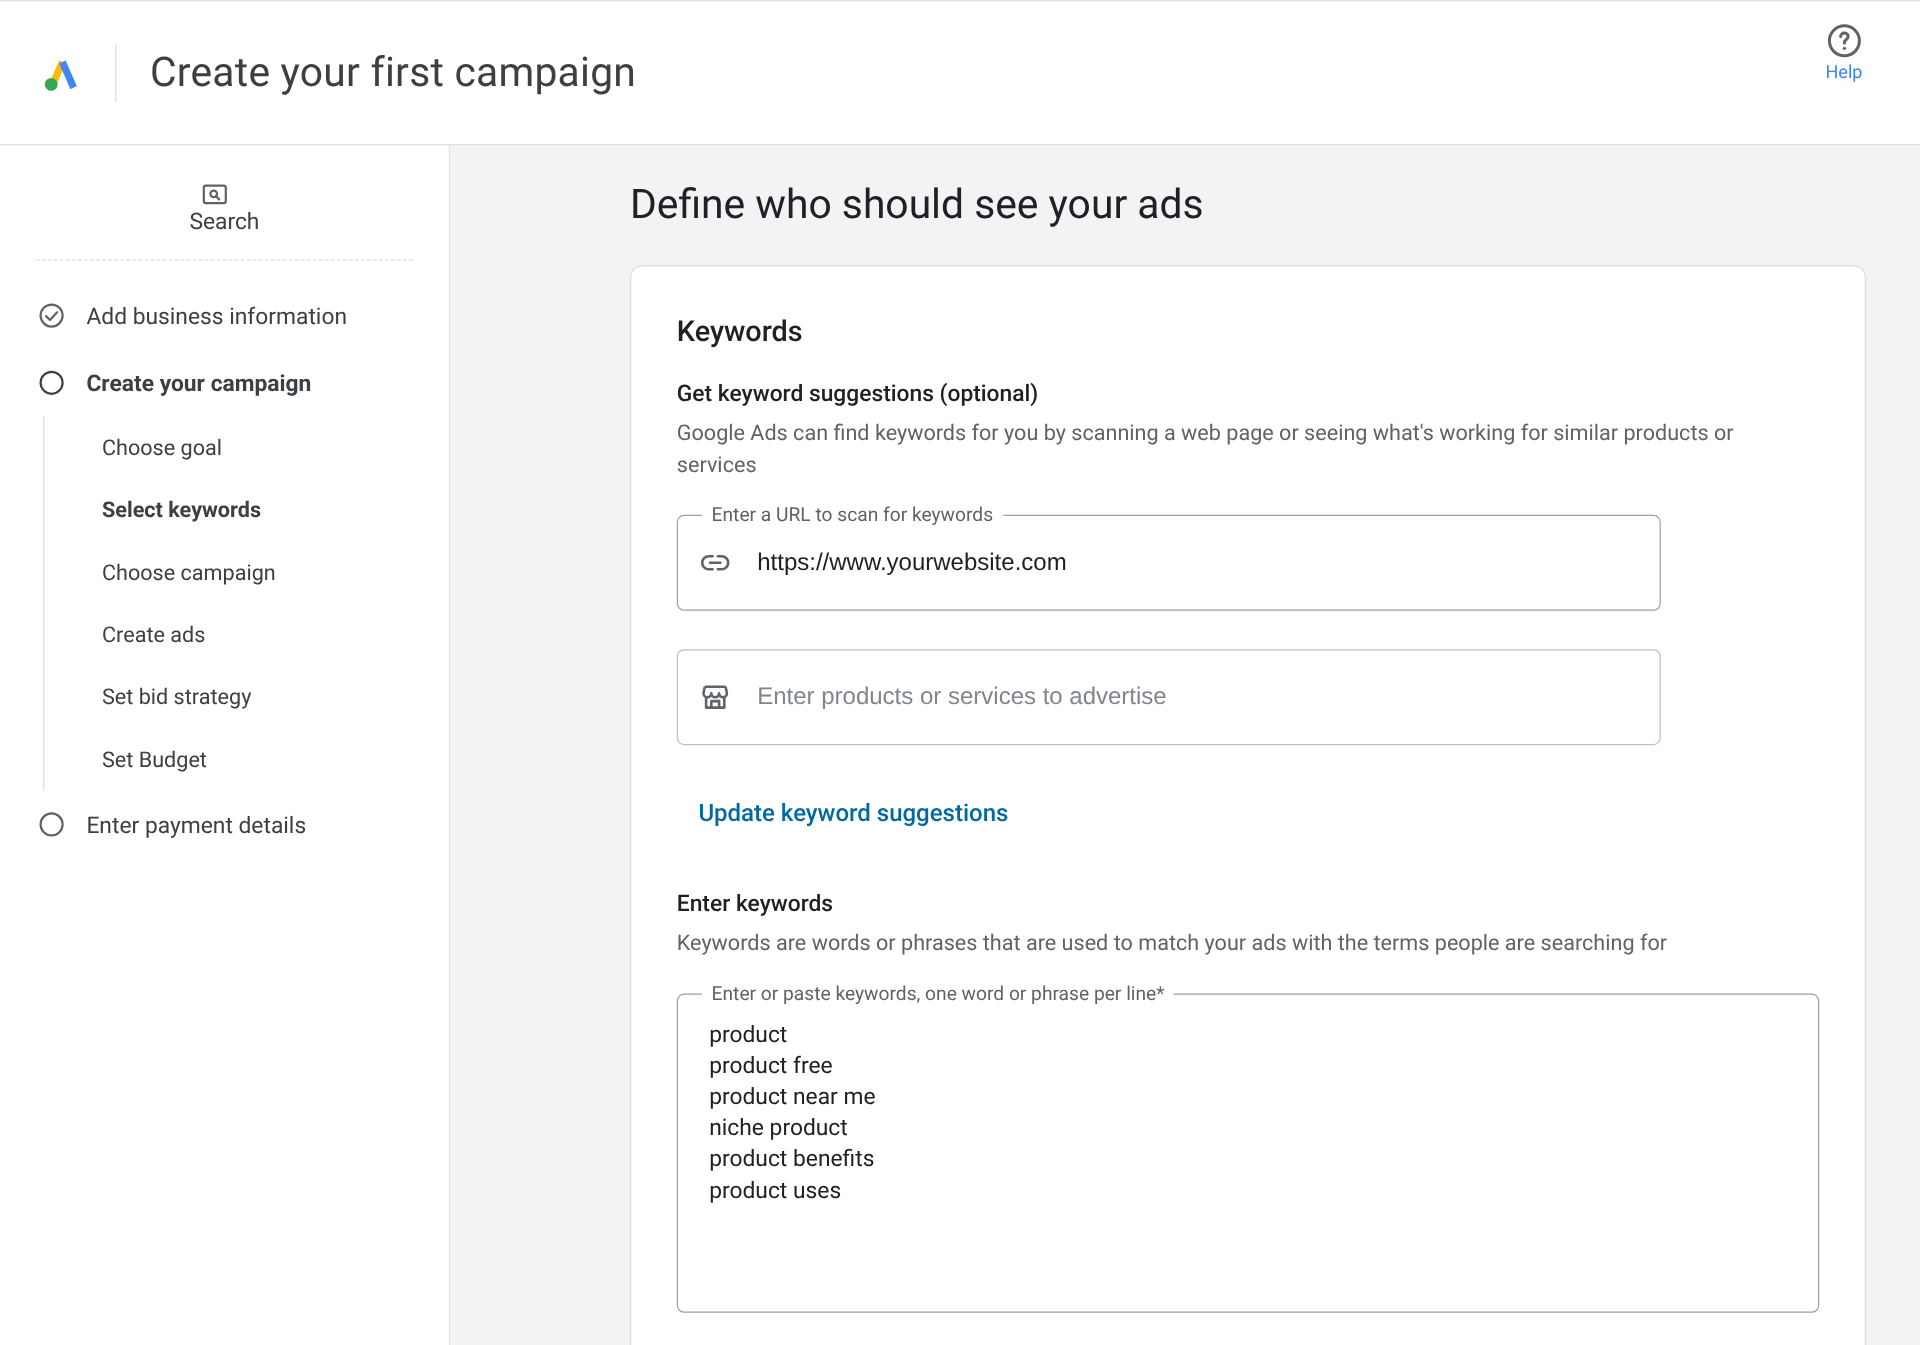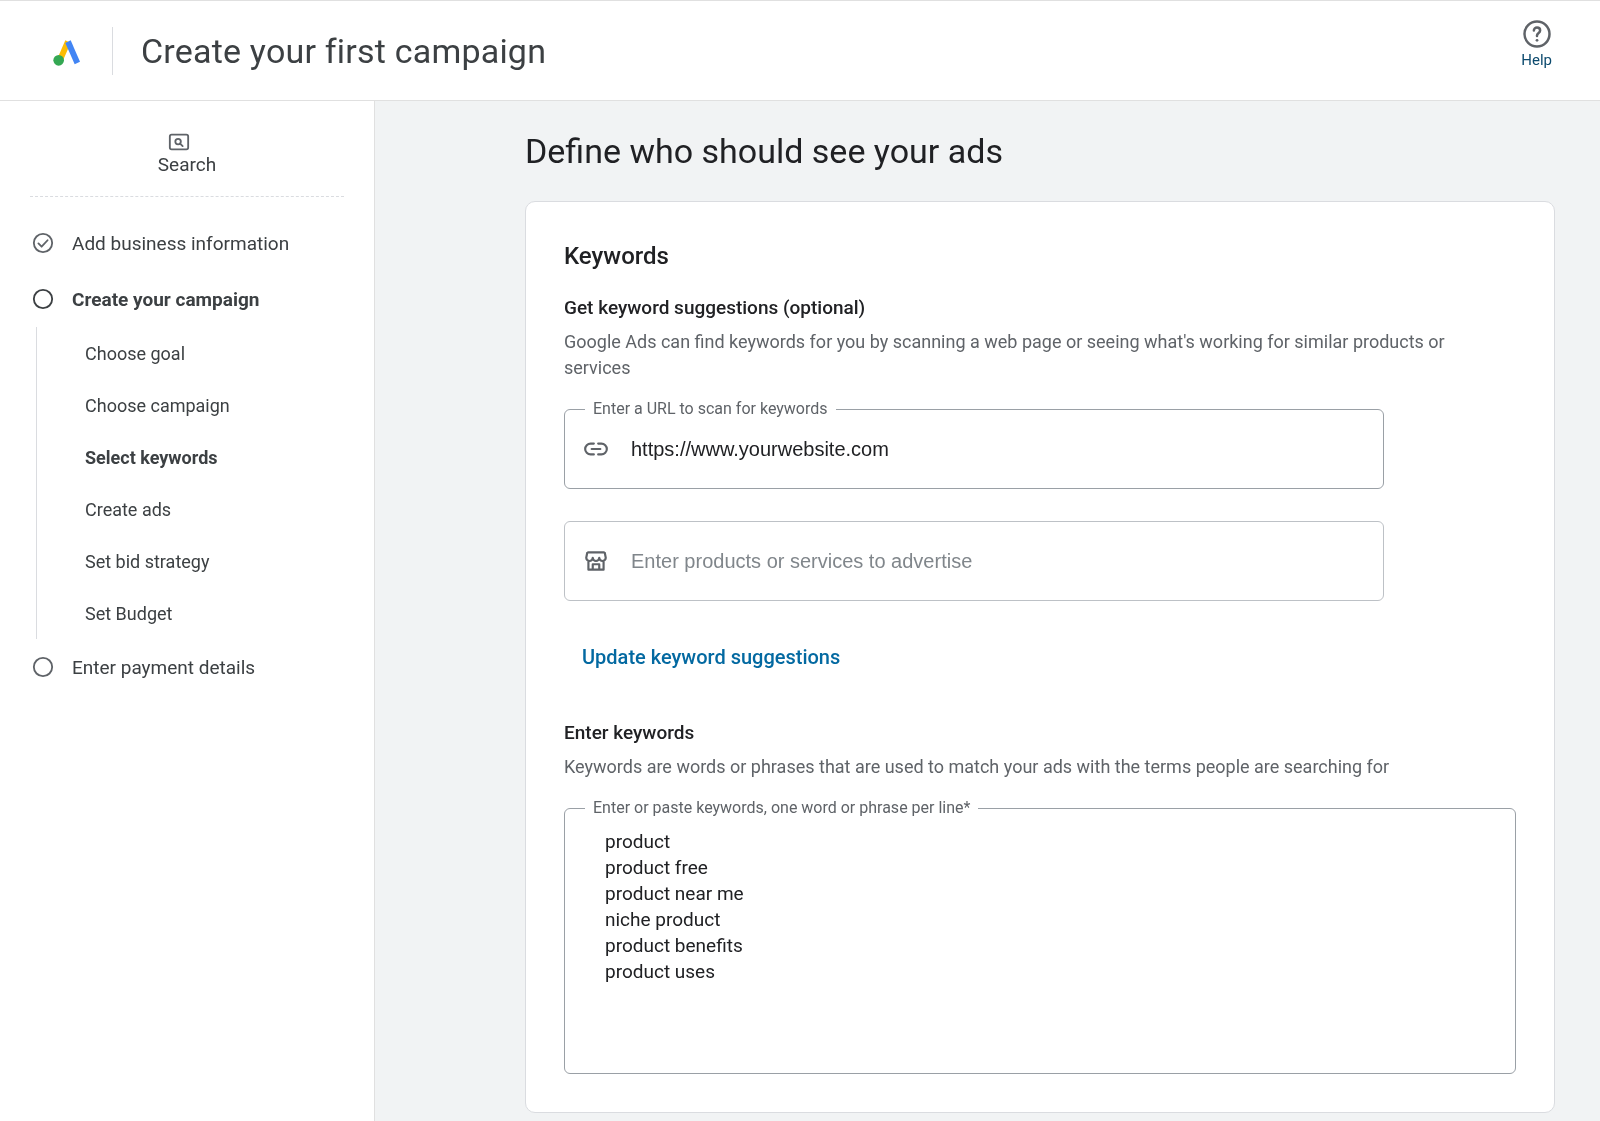--- a/index.html
+++ b/index.html
@@ -9,22 +9,22 @@
     color: #3c4043;
     width: 1600px;
     height: 1121px;
     overflow: hidden;
     border-top: 1px solid #e0e0e0;
   }
   
   .header {
     display: flex;
     align-items: center;
-    height: 100px;
-    padding: 0 52px;
+    height: 120px;
+    padding: 0 36px;
     border-bottom: 1px solid #e0e0e0;
     position: relative;
   }
   .logo {
     width: 32px;
     height: 32px;
     margin-right: 28px;
   }
   .header-divider {
     width: 1px;
@@ -46,21 +46,21 @@
     cursor: pointer;
   }
   .help-icon-svg {
     width: 30px;
     height: 30px;
     display: block;
     margin: 0 auto 2px auto;
   }
   .help-label {
     font-size: 15px;
-    color: #0c4a6e;
+    color: #3b82f6;
   }
   
   .page-body {
     display: flex;
     height: calc(100% - 100px);
   }
   .sidebar {
     width: 375px;
     background: #fff;
     border-right: 1px solid #e0e0e0;
@@ -208,21 +208,21 @@
     font-weight: 500;
     cursor: pointer;
     margin: 12px 0 52px 18px;
     display: inline-block;
   }
   .textarea-outline {
     position: relative;
     border: 1px solid #9aa0a6;
     border-radius: 6px;
     width: 952px;
-    padding: 20px 40px;
+    padding: 20px 26px;
     min-height: 260px;
   }
   .textarea-inner {
     border: none;
     outline: none;
     font-size: 19px;
     color: #202124;
     width: 100%;
     height: 220px;
     resize: none;
@@ -276,25 +276,25 @@
       <svg class="step-icon" viewBox="0 0 24 24">
         <circle cx="12" cy="12" r="10" fill="none" stroke="#3c4043" stroke-width="2"></circle>
       </svg>
       <span>Create your campaign</span>
     </div>
 
     <div class="sb-sub-wrap">
       <div class="sb-sub">
         <span>Choose goal</span>
       </div>
-      <div class="sb-sub">
-        <span>Choose campaign</span>
-      </div>
       <div class="sb-sub bold">
         <span>Select keywords</span>
+      </div>
+      <div class="sb-sub">
+        <span>Choose campaign</span>
       </div>
       <div class="sb-sub">
         <span>Create ads</span>
       </div>
       <div class="sb-sub">
         <span>Set bid strategy</span>
       </div>
       <div class="sb-sub">
         <span>Set Budget</span>
       </div>

